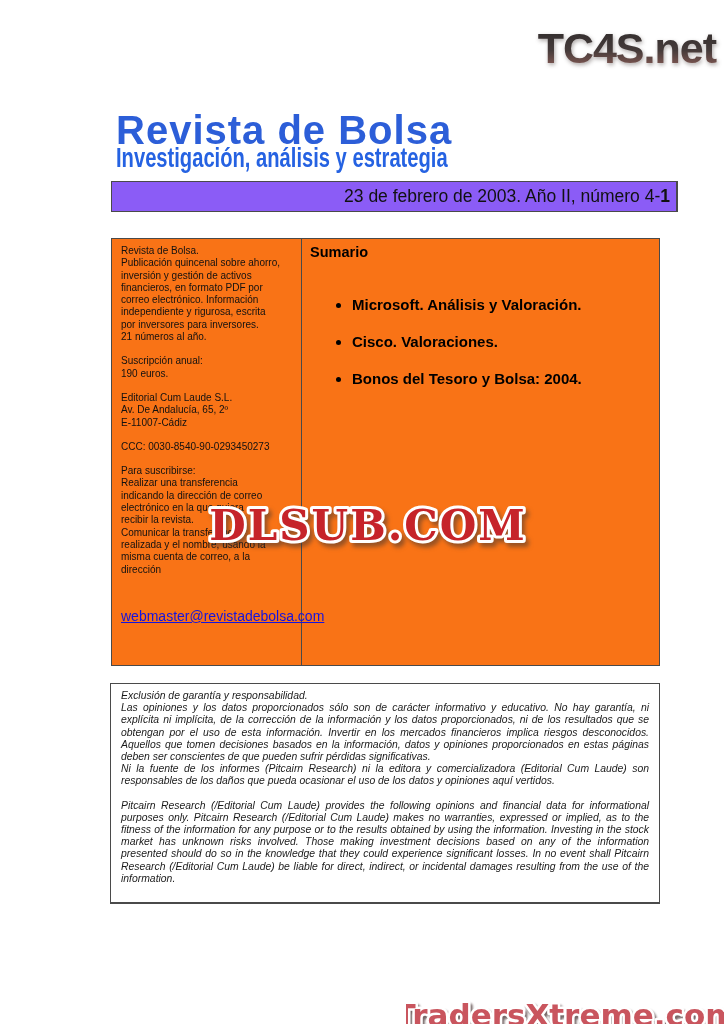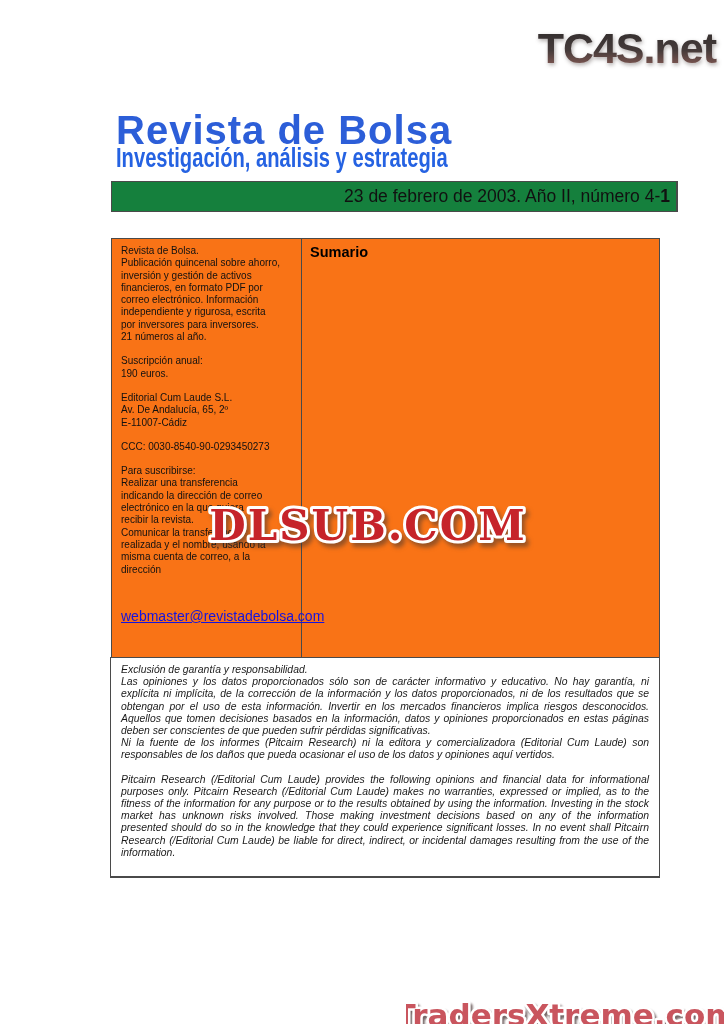--- a/index.html
+++ b/index.html
@@ -52,21 +52,21 @@
     transform: scaleX(0.72);
     transform-origin: left top;
     white-space: nowrap;
   }
   .datebar {
     position: absolute;
     left: 111px;
     top: 165px;
     width: 567px;
     height: 31px;
-    background: #15803d;
+    background: #8b5cf6;
     border: 1px solid #4a4a4a;
     border-right-width: 2px;
     text-align: right;
     font-size: 17.5px;
     line-height: 28px;
     padding-right: 6px;
     color: #111;
   }
   .datebar b { font-weight: bold; }
 
@@ -123,21 +123,21 @@
     stroke: #ffffff;
     stroke-width: 6px;
     stroke-linejoin: round;
     paint-order: stroke fill;
   }
 
   
   .disclaimer-box {
     position: absolute;
     left: 110px;
-    top: 641px;
+    top: 667px;
     width: 550px;
     height: 221px;
     border: 1px solid #4a4a4a;
     border-bottom-width: 2px;
     padding: 6px 10px;
     font-style: italic;
     font-size: 10.4px;
     line-height: 12.2px;
     text-align: justify;
     color: #1a1a1a;
@@ -208,20 +208,25 @@
 recibir la revista.
 Comunicar la transferencia
 realizada y el nombre, usando la
 misma cuenta de correo, a la
 dirección</p>
       <a class="email-link" href="#">webmaster@revistadebolsa.com</a>
     </aside>
 
     <div class="summary-col">
       <h3 class="summary-heading">Sumario</h3>
+      <ul>
+        <li><span>Microsoft. Análisis y Valoración.</span></li>
+        <li><span>Cisco. Valoraciones.</span></li>
+        <li><span>Bonos del Tesoro y Bolsa: 2004.</span></li>
+      </ul>
     </div>
   </section>
 
   <svg class="wm-mid" width="334" height="76">
     <text x="165" y="50" text-anchor="middle">DLSUB.COM</text>
   </svg>
 
   <section class="disclaimer-box">
     <p>Exclusión de garantía y responsabilidad.</p>
     <p>Las opiniones y los datos proporcionados sólo son de carácter informativo y educativo. No hay garantía, ni explícita ni implícita, de la corrección de la información y los datos proporcionados, ni de los resultados que se obtengan por el uso de esta información. Invertir en los mercados financieros implica riesgos desconocidos. Aquellos que tomen decisiones basados en la información, datos y opiniones proporcionados en estas páginas deben ser conscientes de que pueden sufrir pérdidas significativas.

